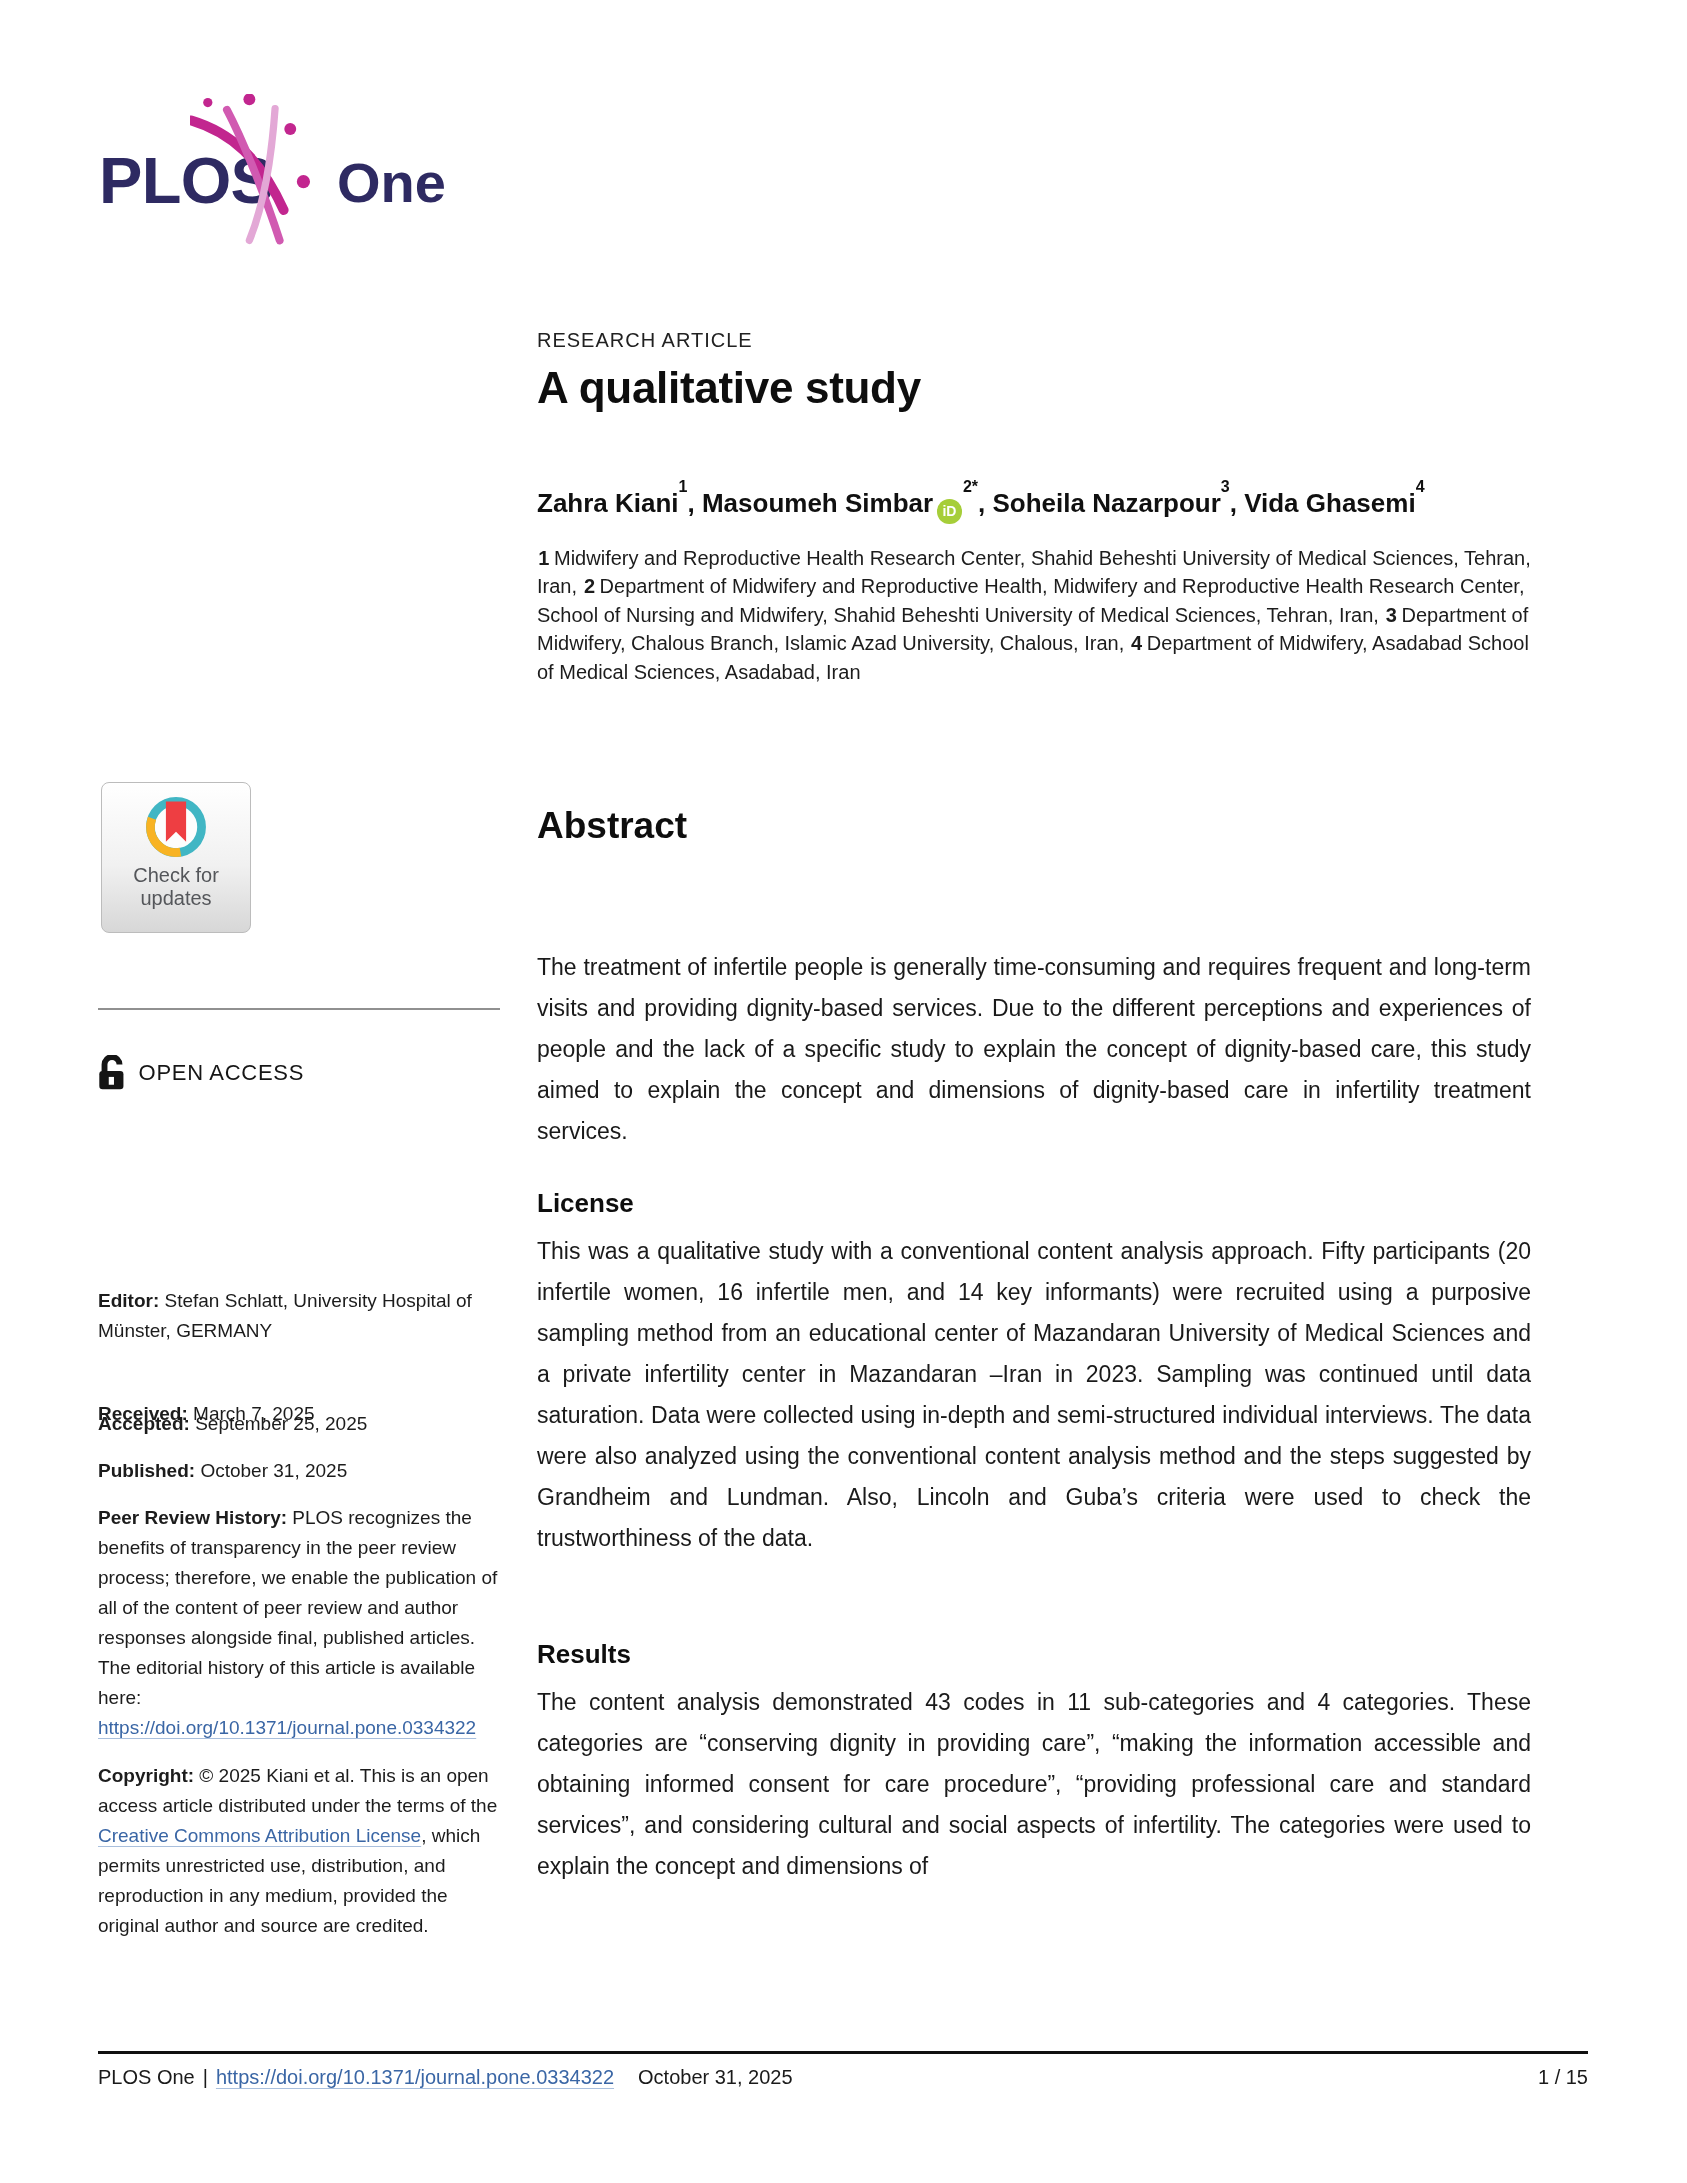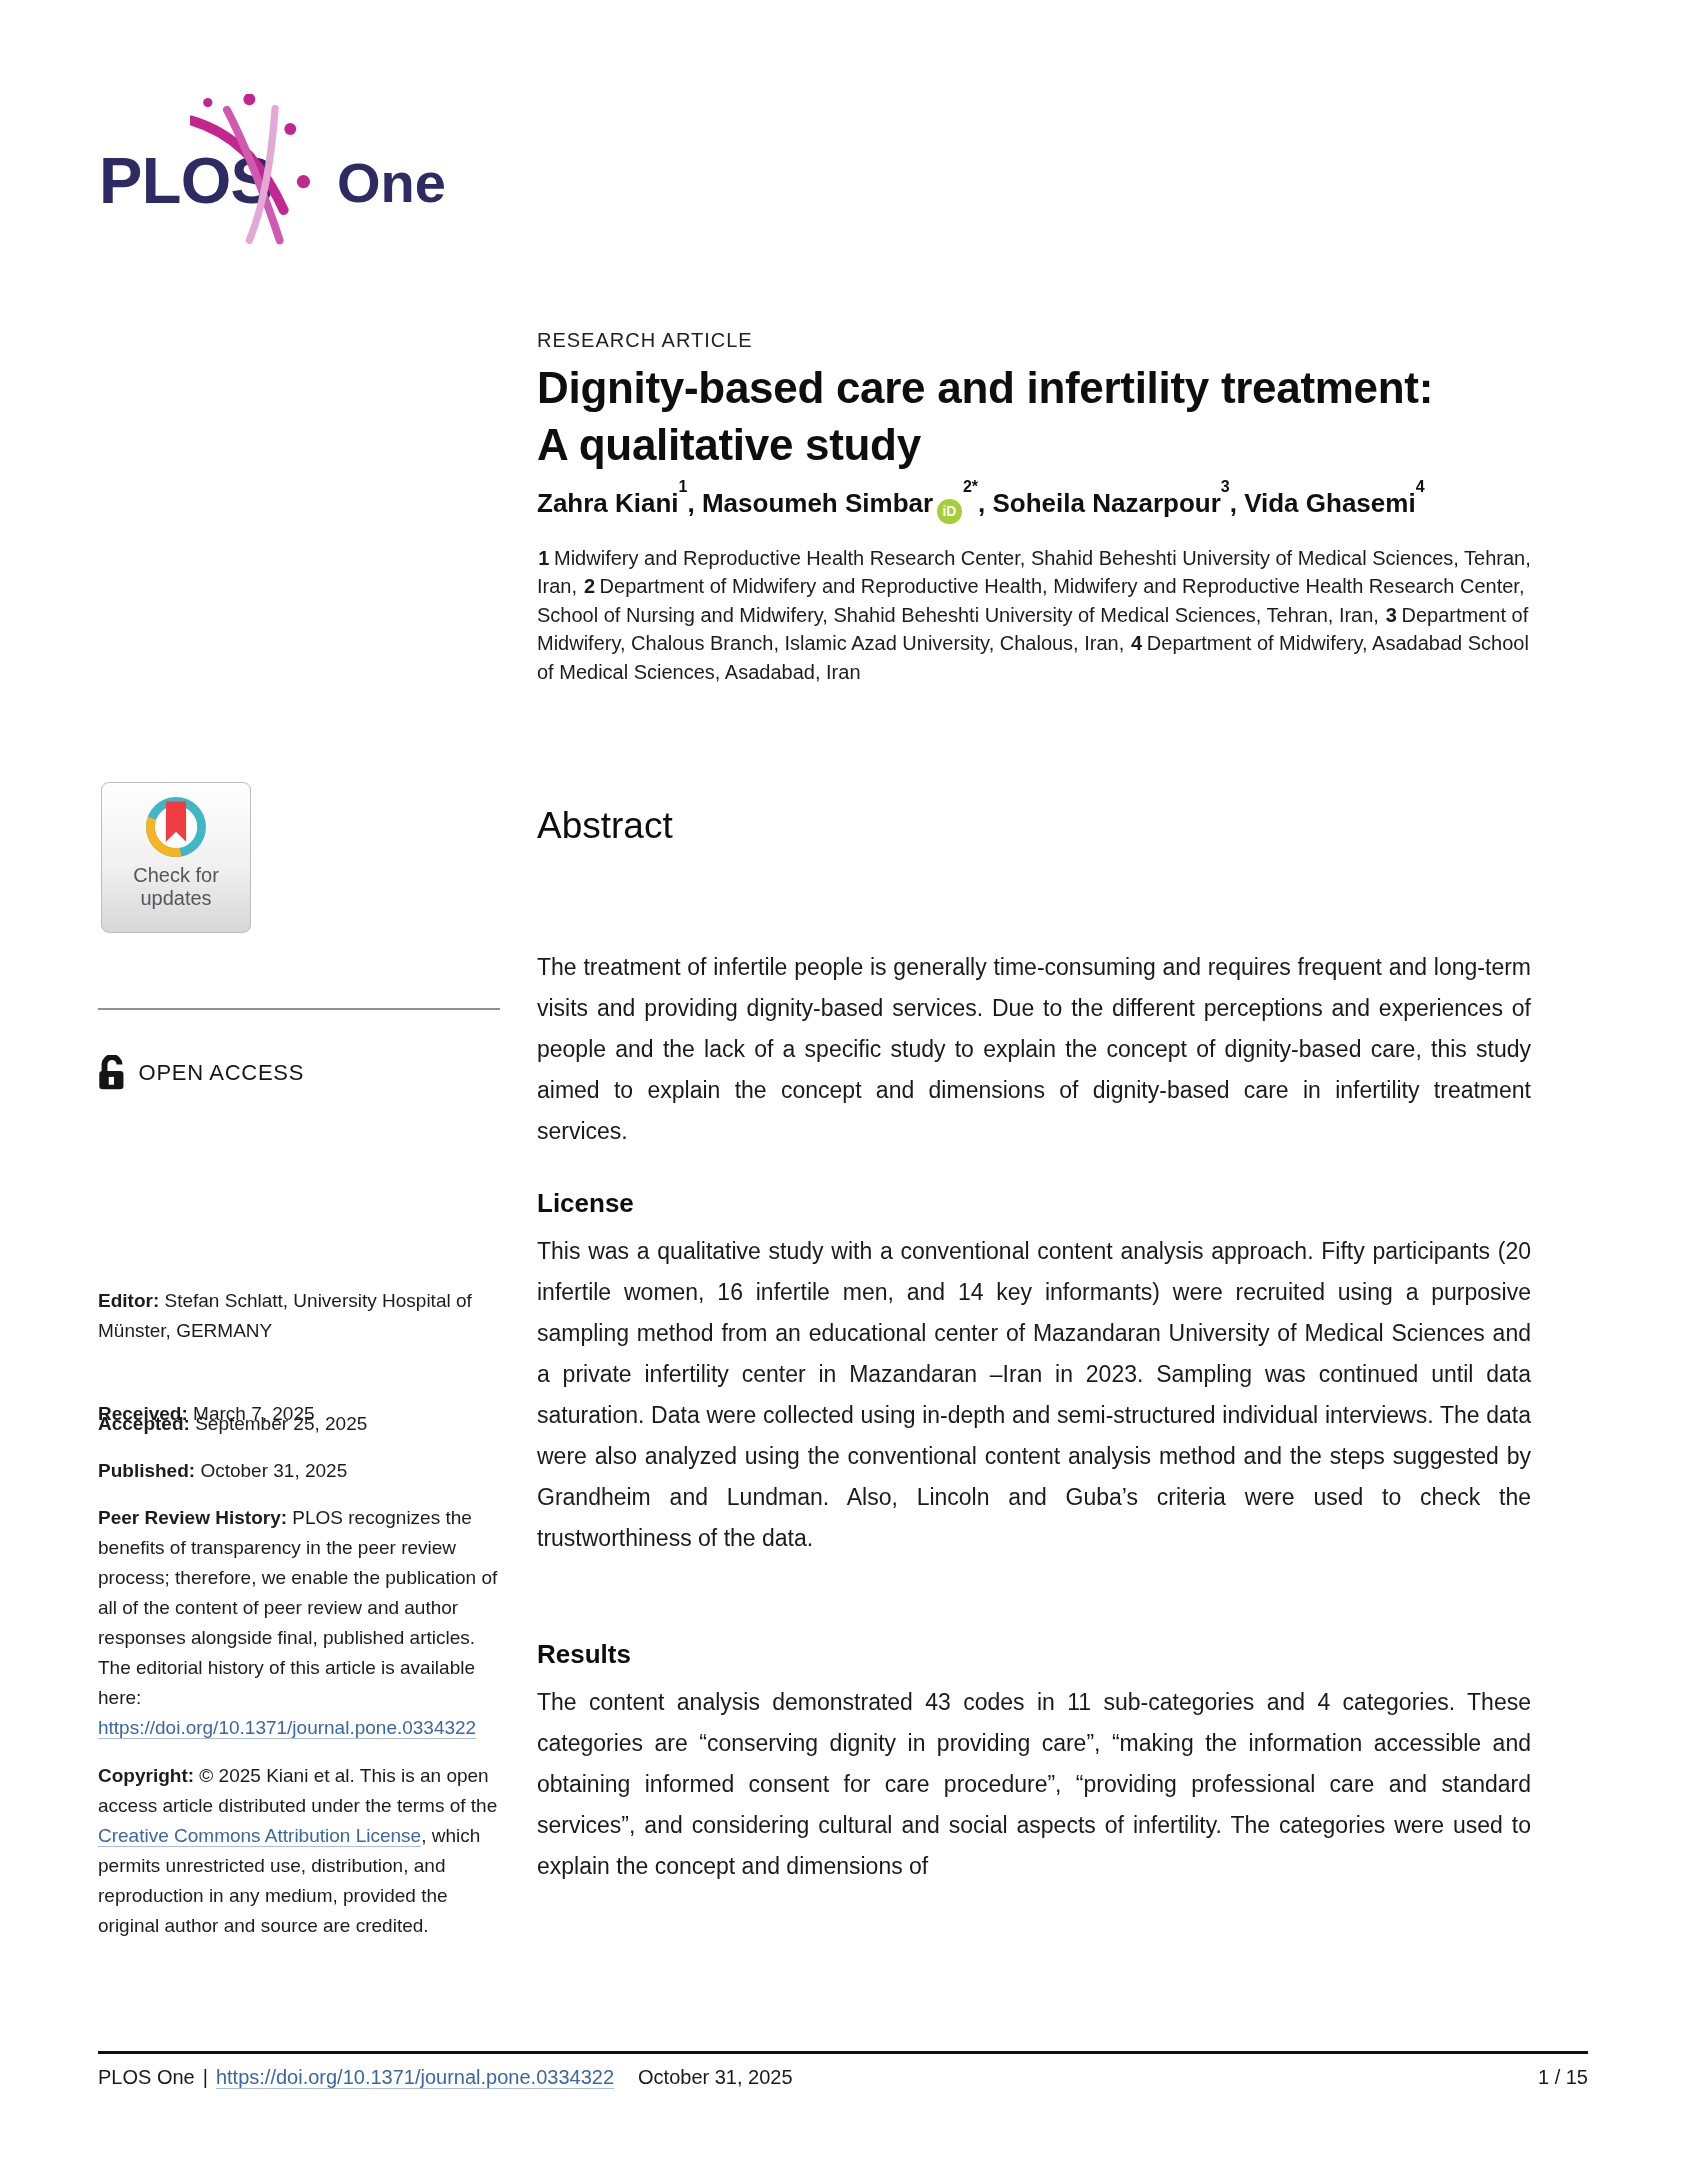--- a/index.html
+++ b/index.html
@@ -16,21 +16,21 @@
   .main{position:absolute;left:537px;width:994px;}
   .kicker{top:329px;font-size:20px;letter-spacing:1px;color:#212121;}
   .title{top:359px;font-size:44px;font-weight:700;line-height:57px;letter-spacing:-0.3px;color:#0e0e0e;}
   .authors{top:488px;font-size:26px;font-weight:700;color:#101010;}
   .authors sup{font-size:16px;position:relative;top:-10px;font-weight:700;}
   .orcid{display:inline-block;width:24.5px;height:24.5px;border-radius:50%;background:#a6ce39;color:#fff;
          font-size:14px;font-weight:700;text-align:center;line-height:24.5px;vertical-align:-4px;margin:0 1.3px 0 4px;}
   .affiliations{top:544px;font-size:20px;line-height:28.4px;color:#1c1c1c;}
   .aff-num{font-weight:700;margin:0 4.6px 0 1.3px;}
   .correspondence{top:713px;font-size:20.5px;}
-  .abstract-h{top:805px;font-size:37px;font-weight:400;color:#0e0e0e;}
+  .abstract-h{top:805px;font-size:37px;font-weight:700;color:#0e0e0e;}
   .sec-h{font-size:26px;font-weight:700;color:#0e0e0e;}
   .sec-p{font-size:23px;line-height:41px;text-align:justify;color:#1a1a1a;}
   .sec-intro-h{top:905px;} .sec-intro-p{top:947px;}
   .sec-meth-h{top:1188px;}  .sec-meth-p{top:1231px;}
   .sec-res-h{top:1639px;}   .sec-res-p{top:1682px;}
 
   a.lnk{color:#3a66a5;text-decoration:underline;text-decoration-thickness:1.3px;
         text-decoration-color:#a9bfdd;text-underline-offset:4px;cursor:pointer;overflow-wrap:anywhere;}
 
   
@@ -70,21 +70,20 @@
       <circle cx="90" cy="8" r="9" fill="#c2268f"></circle>
       <circle cx="152" cy="53" r="9" fill="#c2268f"></circle>
       <circle cx="172" cy="133" r="10" fill="#c2268f"></circle>
     </svg>
     <span class="logo-one">One</span>
   </div>
 
   <div class="main kicker">RESEARCH ARTICLE</div>
 
   <div class="main title">
-    <div>Dignity-based care and infertility treatment:</div>
     <div>A qualitative study</div>
   </div>
 
   <div class="main authors"><span>Zahra Kiani</span><sup>1</sup><span>, Masoumeh Simbar</span><span class="orcid">iD</span><sup>2*</sup><span>, Soheila Nazarpour</span><sup>3</sup><span>, Vida Ghasemi</span><sup>4</sup></div>
 
   <div class="main affiliations"><span class="aff-num">1</span><span>Midwifery and Reproductive Health Research Center, Shahid Beheshti University of Medical Sciences, Tehran, Iran, </span><span class="aff-num">2</span><span>Department of Midwifery and Reproductive Health, Midwifery and Reproductive Health Research Center, School of Nursing and Midwifery, Shahid Beheshti University of Medical Sciences, Tehran, Iran, </span><span class="aff-num">3</span><span>Department of Midwifery, Chalous Branch, Islamic Azad University, Chalous, Iran, </span><span class="aff-num">4</span><span>Department of Midwifery, Asadabad School of Medical Sciences, Asadabad, Iran</span></div>
 
 
   <div class="main abstract-h">Abstract</div>
 

